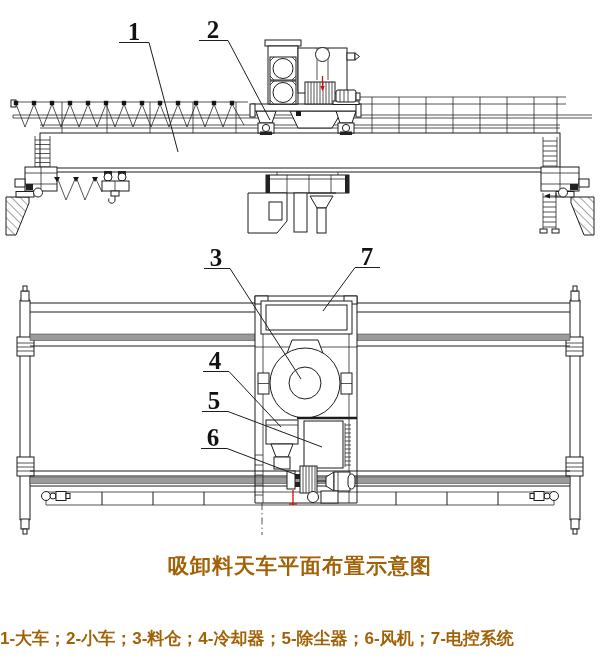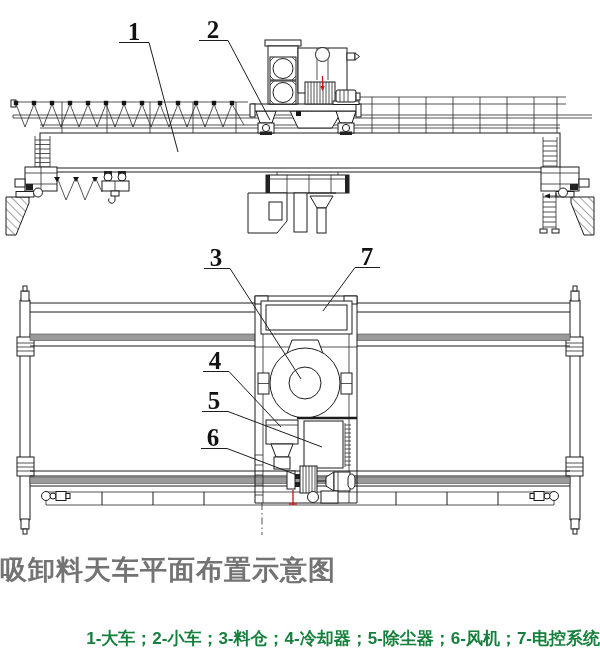--- a/index.html
+++ b/index.html
@@ -5,24 +5,24 @@
   html,body{margin:0;padding:0;background:#ffffff;}
   .stage{position:relative;width:600px;height:660px;background:#fff;overflow:hidden;
          font-family:"Liberation Sans",sans-serif;}
   svg{position:absolute;left:0;top:0;}
   .ln{stroke:#1c1c1c;fill:none;stroke-width:1;}
   .thin{stroke-width:0.75;}
   .lnw{stroke:#1c1c1c;fill:#ffffff;stroke-width:1;}
   .hatch-poly{fill:url(#hatch);stroke:#1c1c1c;stroke-width:1;}
   .num{font-family:"Liberation Serif",serif;font-size:25px;font-weight:bold;fill:#121212;
        text-anchor:middle;}
-  .fig-title{position:absolute;left:0;right:0;top:552px;text-align:left;
-             font-size:27px;font-weight:bold;letter-spacing:1px;color:#737373;}
-  .fig-legend{position:absolute;left:0;right:0;top:627px;text-align:right;
-              font-size:17px;font-weight:bold;color:#15803d;white-space:nowrap;margin-left:16px;}
+  .fig-title{position:absolute;left:0;right:0;top:552px;text-align:center;
+             font-size:21px;font-weight:bold;letter-spacing:1px;color:#a16207;}
+  .fig-legend{position:absolute;left:0;right:0;top:627px;text-align:left;
+              font-size:17px;font-weight:bold;color:#a16207;white-space:nowrap;}
 </style>
 </head>
 <body>
 
 <div class="stage">
 
 <svg width="600" height="545" viewBox="0 0 600 545">
   <defs>
     <pattern id="hatch" width="6" height="6" patternUnits="userSpaceOnUse" patternTransform="rotate(-45)">
       <line x1="0" y1="0" x2="0" y2="6" stroke="#4a4a4a" stroke-width="1"></line>

